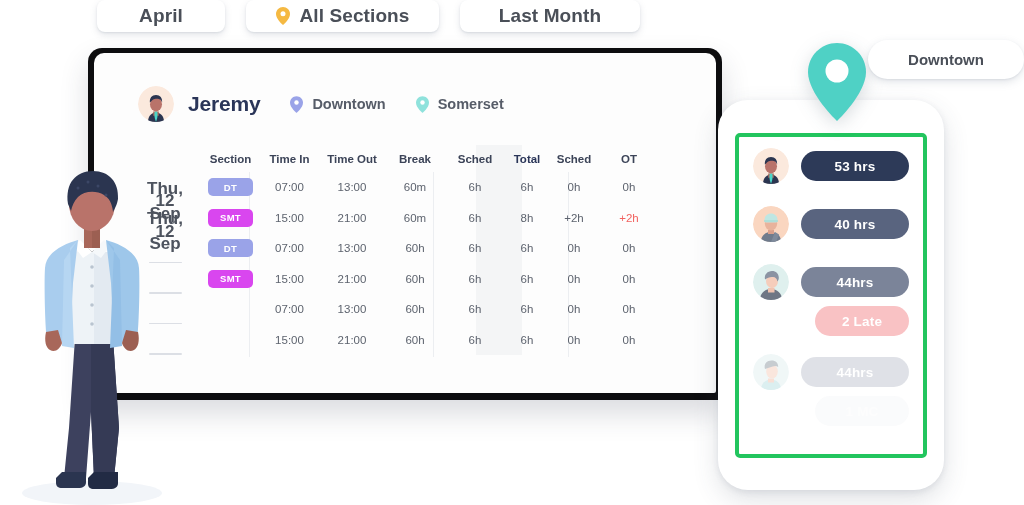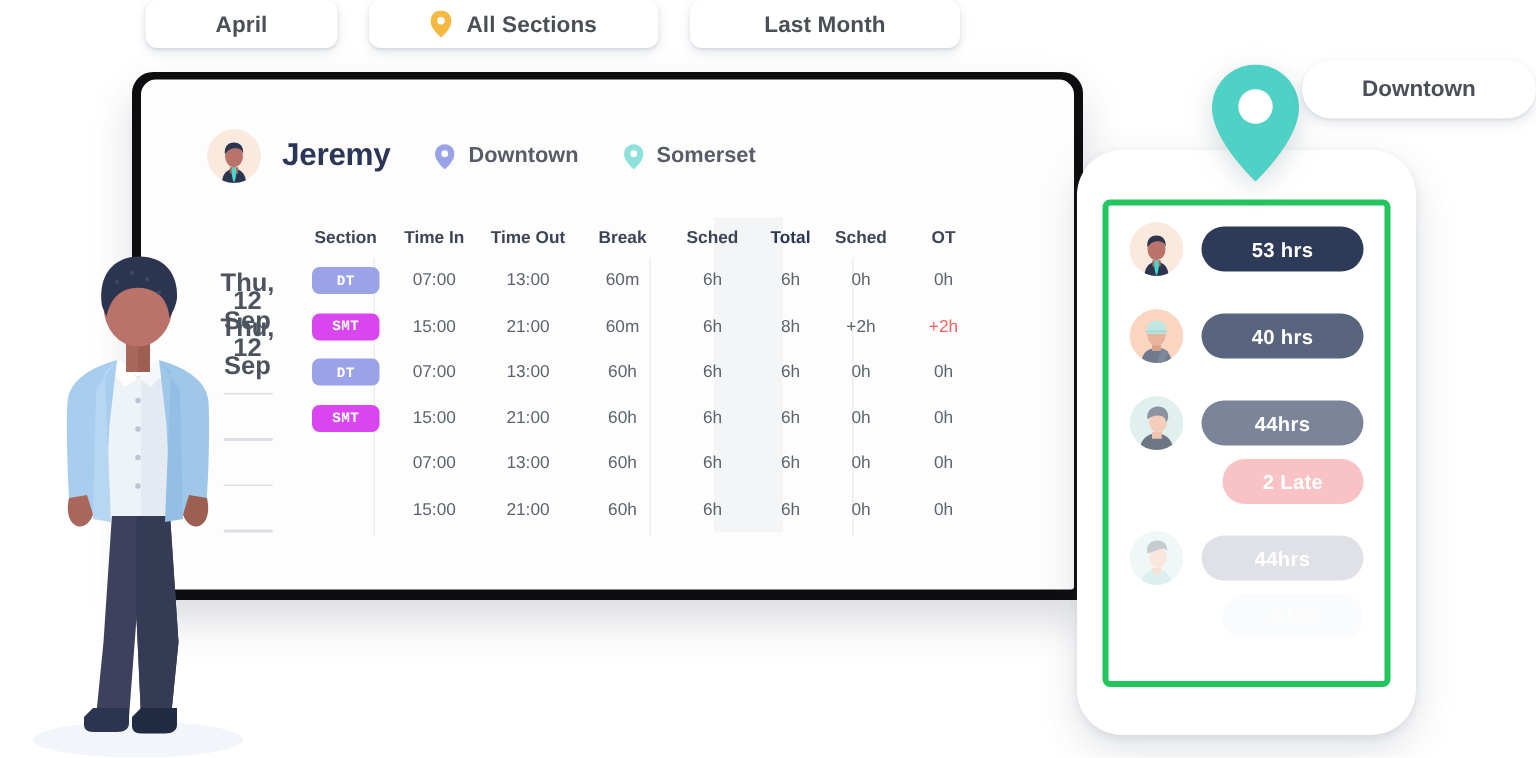--- a/index.html
+++ b/index.html
@@ -11,21 +11,21 @@
   }
   .stage{position:absolute;inset:0;}
 
   
   .filterbar{position:absolute;top:0;left:97px;display:flex;gap:21px;align-items:flex-start;}
   .fbtn{
     background:#ffffff;border-radius:8px;
     box-shadow:0 3px 7px rgba(120,130,150,.20), 0 1px 2px rgba(120,130,150,.16);
     display:flex;align-items:center;justify-content:center;gap:10px;
     height:32px;box-sizing:border-box;padding:16px 14px;cursor:pointer;
-    color:#4a4f58;font-size:15px;font-weight:bold;letter-spacing:.1px;
+    color:#4a4f58;font-size:19px;font-weight:bold;letter-spacing:.1px;
   }
   .fbtn.b1{width:128px;}
   .fbtn.b2{width:180px;}
   .fbtn.b3{width:193px;}
   .pin{display:inline-block;position:relative;}
   .pin svg{display:block;}
 
   
   .laptop{
     position:absolute;left:88px;top:48px;width:634px;height:352px;
@@ -56,21 +56,21 @@
   .c.tout{width:64px;}
   .c.brk{width:62px;}
   .c.sched{width:58px;}
   .c.total{width:46px;}
   .c.diff{width:48px;}
   .c.ot{width:62px;}
   .trow.head .c{font-weight:bold;color:#3c4458;font-size:11.5px;}
   .trow.head .c.total{color:#2a3558;}
   .badge{
     display:inline-block;min-width:31px;padding:3.5px 7px;border-radius:5px;
-    font-size:9.5px;font-weight:bold;color:#ffffff;letter-spacing:.3px;font-family:Liberation Mono, monospace;
+    font-size:9.5px;font-weight:bold;color:#ffffff;letter-spacing:.3px;
   }
   .badge.dt{background:#9aa3e8;}
   .badge.smt{background:#d946ef;}
   .dash-line{display:inline-block;width:33px;height:1.6px;background:#dcdfe5;border-radius:2px;vertical-align:middle;}
   .ot-red{color:#f2625f;}
   
   .total-band{
     position:absolute;left:338px;top:0;width:46px;height:100%;
     background:#f4f5f6;z-index:0;pointer-events:none;
   }

